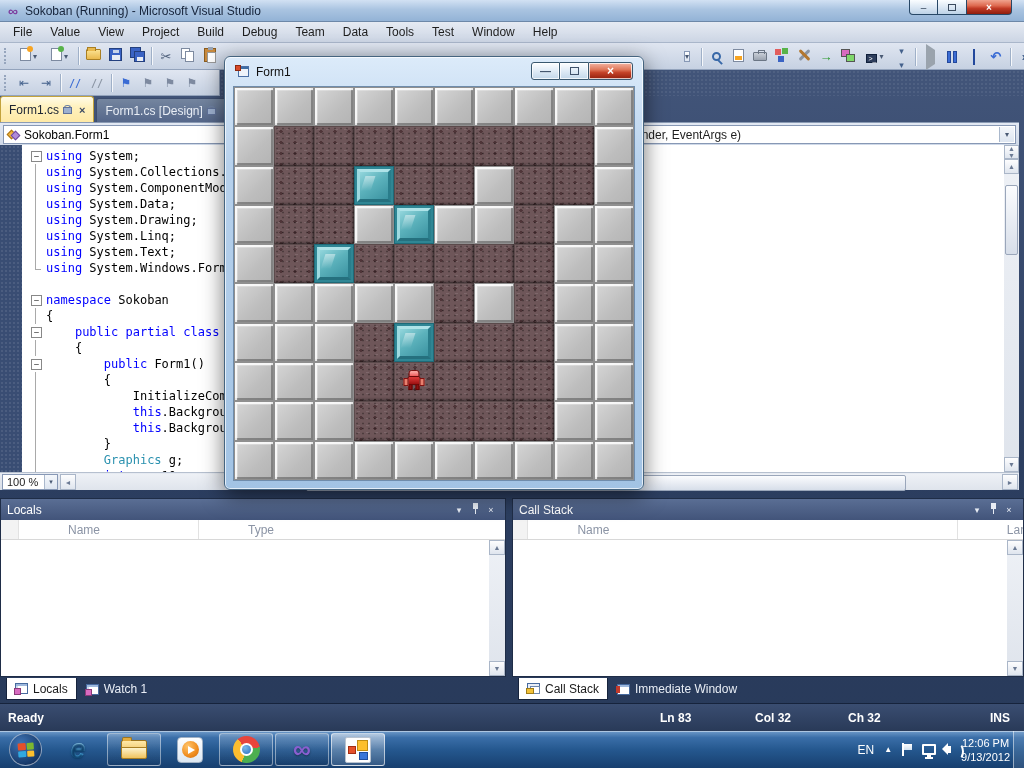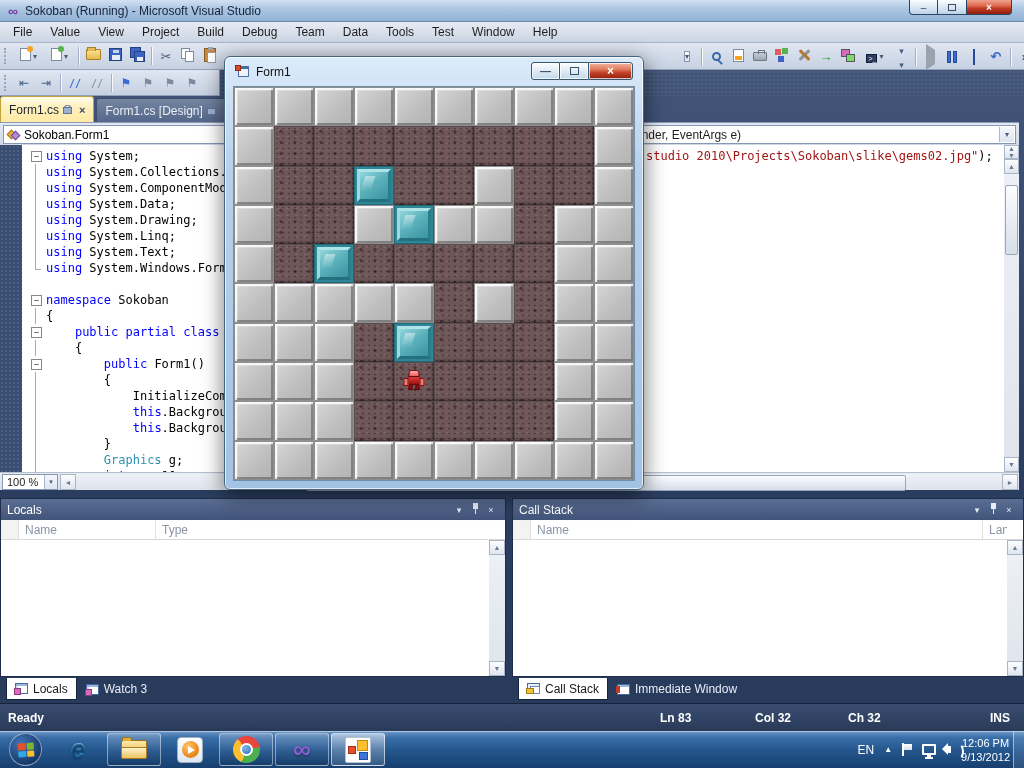--- a/index.html
+++ b/index.html
@@ -163,21 +163,21 @@
   
   .toolwin { position:absolute; top:498px; height:179px; background:#fff; border:1px solid #1f2d47; }
   #locals-panel { left:0; width:506px; }
   #callstack-panel { left:512px; width:512px; }
   .tw-header { height:21px; background:linear-gradient(#5a6e94,#42547a); color:#fff; display:flex; align-items:center; padding:0 6px; }
   .tw-header .title { flex:1; }
   .tw-hbtn { width:16px; text-align:center; color:#e8edf5; font-size:9px; }
   .pin-icon { display:inline-block; width:9px; height:11px; position:relative; }
   .pin-icon::before { content:""; position:absolute; left:2px; top:0; width:5px; height:6px; background:#e8edf5; }
   .pin-icon::after { content:""; position:absolute; left:4px; top:6px; width:1px; height:5px; background:#e8edf5; }
-  .tw-colhdr { height:20px; display:flex; border-bottom:1px solid #d8d8d8; background:#fff; }
+  .tw-colhdr { height:20px; display:flex; border-bottom:1px solid #d8d8d8; background:#fff;gap:43px; }
   .tw-colhdr .rowmargin { width:18px; border-right:1px solid #e2e2e2; background:#f3f3f3; }
   .tw-colhdr .col { padding:3px 6px; color:#8b94a5; border-right:1px solid #e2e2e2; overflow:hidden; white-space:nowrap; }
   #locals-panel .col.c0 { width:137px; } #locals-panel .col.c1 { width:282px; } #locals-panel .col.c2 { width:50px; border-right:none; }
   #callstack-panel .col.c0 { width:452px; } #callstack-panel .col.c1 { width:24px; border-right:none; }
   .tw-body { position:absolute; left:0; right:16px; top:41px; bottom:0; background:#fff; }
   .tw-vscroll { position:absolute; right:0; top:41px; bottom:0; width:16px; }
   .tw-vscroll .up { position:absolute; top:0; left:0; width:16px; height:15px; }
   .tw-vscroll .down { position:absolute; bottom:0; left:0; width:16px; height:15px; }
 
   .ptab-row { position:absolute; top:678px; height:22px; display:flex; }
@@ -460,21 +460,20 @@
     <div class="combo" id="combo-members">
       <span class="dd">▾</span>
     </div>
     <span id="member-fragment">ender, EventArgs e)</span>
   </div>
 
   <div id="editor">
     <div id="indicator-margin" class="dotted-bg"></div>
 
     <div id="code"><div class="code-line"><span class="fold f-box"></span><span class="tok-k">using</span><span class="tok-p"> System;</span></div><div class="code-line"><span class="fold f-v"></span><span class="tok-k">using</span><span class="tok-p"> System.Collections.Generic;</span></div><div class="code-line"><span class="fold f-v"></span><span class="tok-k">using</span><span class="tok-p"> System.ComponentModel;</span></div><div class="code-line"><span class="fold f-v"></span><span class="tok-k">using</span><span class="tok-p"> System.Data;</span></div><div class="code-line"><span class="fold f-v"></span><span class="tok-k">using</span><span class="tok-p"> System.Drawing;</span></div><div class="code-line"><span class="fold f-v"></span><span class="tok-k">using</span><span class="tok-p"> System.Linq;</span></div><div class="code-line"><span class="fold f-v"></span><span class="tok-k">using</span><span class="tok-p"> System.Text;</span></div><div class="code-line"><span class="fold f-end"></span><span class="tok-k">using</span><span class="tok-p"> System.Windows.Forms;</span></div><div class="code-line"><span class="fold"></span></div><div class="code-line"><span class="fold f-box"></span><span class="tok-k">namespace</span><span class="tok-p"> Sokoban</span></div><div class="code-line"><span class="fold f-v"></span><span class="tok-p">{</span></div><div class="code-line"><span class="fold f-box"></span><span class="tok-p">    </span><span class="tok-k">public</span><span class="tok-p"> </span><span class="tok-k">partial</span><span class="tok-p"> </span><span class="tok-k">class</span><span class="tok-p"> </span><span class="tok-t">Form1</span><span class="tok-p"> : </span><span class="tok-t">Form</span></div><div class="code-line"><span class="fold f-v"></span><span class="tok-p">    {</span></div><div class="code-line"><span class="fold f-box"></span><span class="tok-p">        </span><span class="tok-k">public</span><span class="tok-p"> Form1()</span></div><div class="code-line"><span class="fold f-v"></span><span class="tok-p">        {</span></div><div class="code-line"><span class="fold f-v"></span><span class="tok-p">            InitializeComponent();</span></div><div class="code-line"><span class="fold f-v"></span><span class="tok-p">            </span><span class="tok-k">this</span><span class="tok-p">.BackgroundImage = Image.FromFile(</span><span class="tok-s">"C:\Users\Slavko\Documents</span></div><div class="code-line"><span class="fold f-v"></span><span class="tok-p">            </span><span class="tok-k">this</span><span class="tok-p">.BackgroundImageLayout = ImageLayout.Stretch;</span></div><div class="code-line"><span class="fold f-v"></span><span class="tok-p">        }</span></div><div class="code-line"><span class="fold f-v"></span><span class="tok-p">        </span><span class="tok-t">Graphics</span><span class="tok-p"> g;</span></div><div class="code-line"><span class="fold f-v"></span><span class="tok-p">        </span><span class="tok-k">int</span><span class="tok-p"> p = 10;</span></div></div>
-    <div id="code-fragment"><span class="tok-s">studio 2010\Projects\Sokoban\slike\gems02.jpg"</span><span class="tail">);</span></div>
   </div>
 
   <div id="vscroll" class="sb-track">
     <div id="vsplit" class="sb-btn">▲<br>▼</div>
     <div id="vup" class="sb-btn">▲</div>
     <div id="vthumb" class="sb-thumb"></div>
     <div id="vdown" class="sb-btn">▼</div>
   </div>
 
   <div id="hscrollrow">
@@ -527,21 +526,21 @@
     </div>
   </div>
 
   <div class="ptab-row" id="locals-tabs">
       <div class="ptab active">
         <span class="ptab-icon table"></span>
         <span>Locals</span>
       </div>
       <div class="ptab">
         <span class="ptab-icon table"></span>
-        <span>Watch 3</span>
+        <span>Watch 1</span>
       </div>
     </div>
   <div class="ptab-row" id="callstack-tabs">
       <div class="ptab active">
         <span class="ptab-icon stack"></span>
         <span>Call Stack</span>
       </div>
       <div class="ptab">
         <span class="ptab-icon console"></span>
         <span>Immediate Window</span>

